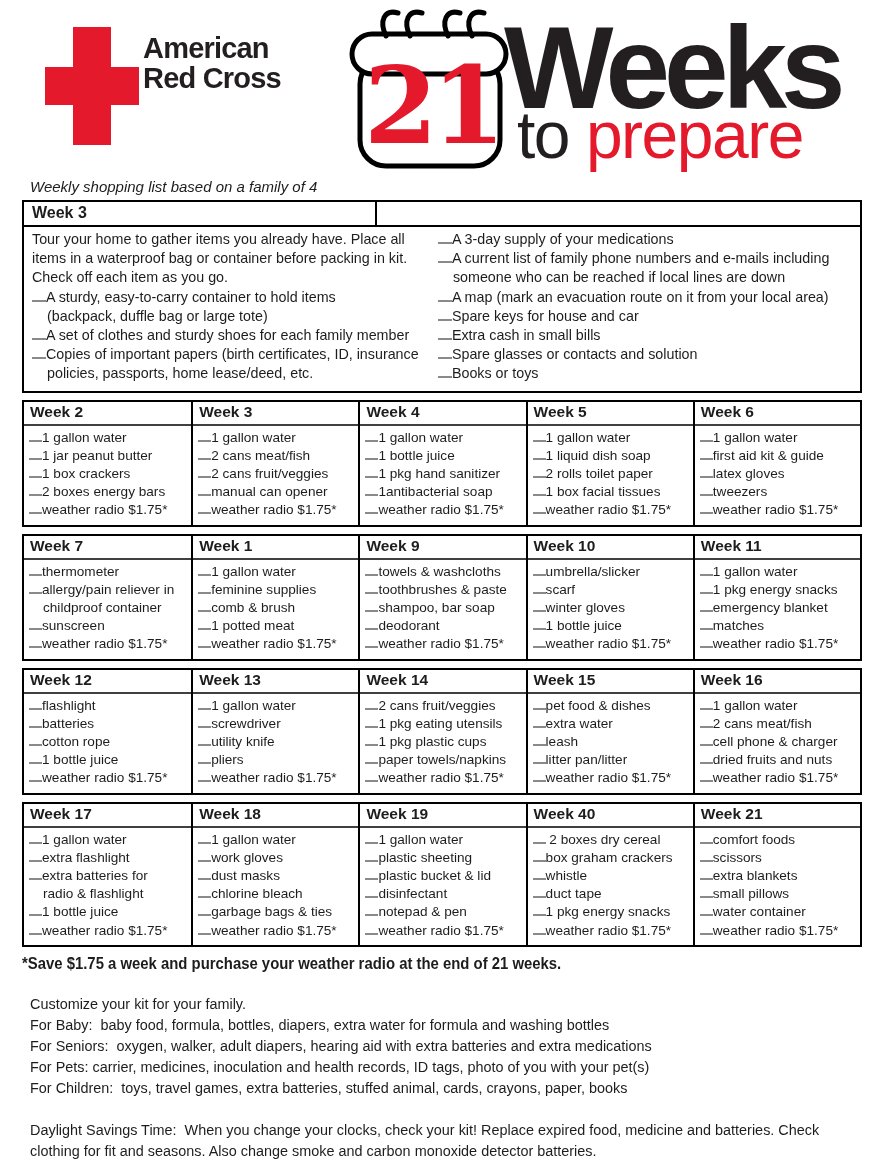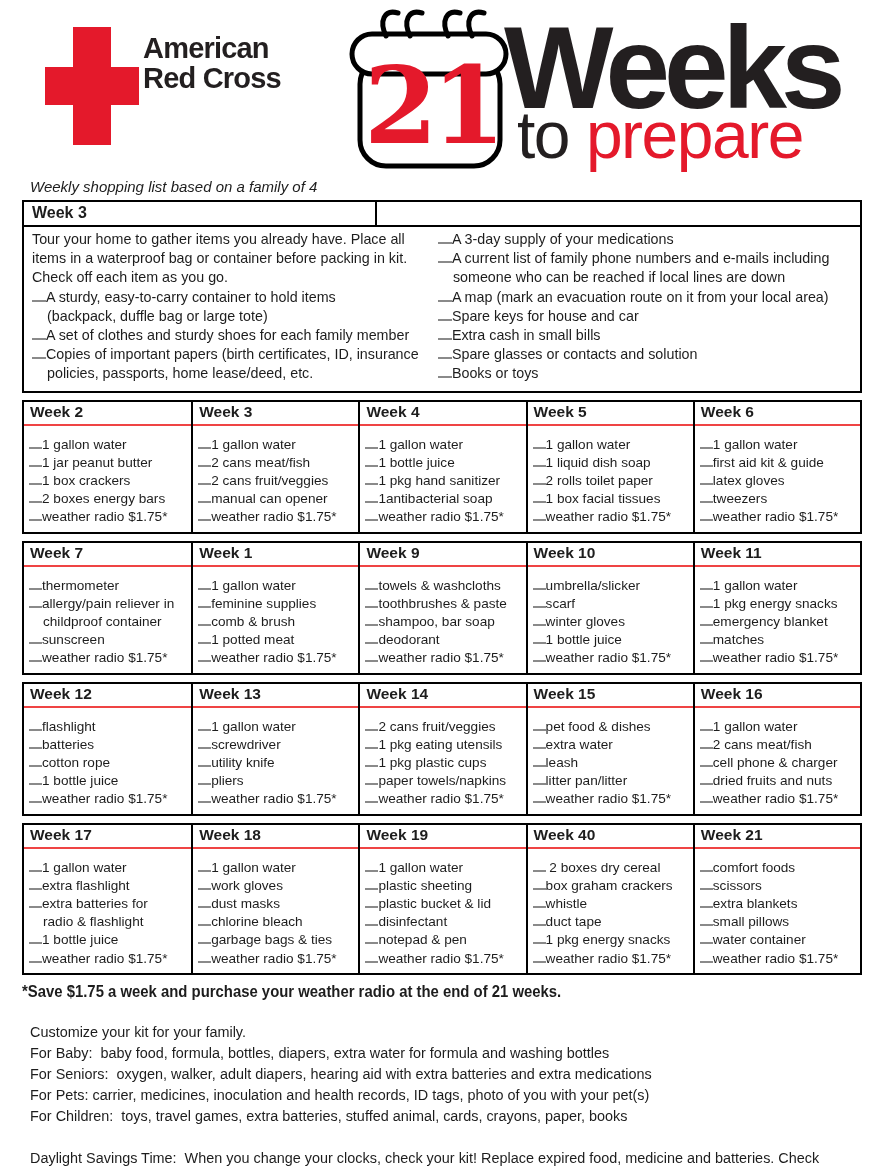--- a/index.html
+++ b/index.html
@@ -33,22 +33,22 @@
   .w1-body { display:flex; padding:3px 8px 7px 8px; }
   .w1col { width:49.5%; }
   .w1col.right { width:50.5%; }
   .intro { font-size:14.3px; line-height:19.2px; }
   .w1-body .item { font-size:14.3px; line-height:19.2px; padding-left:15px; text-indent:-15px; }
   .w1-body .blank { width:14px; }
 
   .rowblock { display:grid; grid-template-columns:repeat(5,1fr); border:2px solid #000; margin-top:7px; }
   .cell { border-left:2px solid #000; min-width:0; }
   .cell:first-child { border-left:none; }
-  .cell-h { font-weight:bold; font-size:15.5px; padding:1px 6px 3px; border-bottom:2px solid #ef4444; }
-  .cell-items { padding:10px 2px 5px 5px; }
+  .cell-h { font-weight:bold; font-size:15.5px; padding:1px 6px 3px; border-bottom:2px solid #404040; }
+  .cell-items { padding:3px 2px 5px 5px; }
   .item { font-size:13.6px; line-height:18.2px; padding-left:14px; text-indent:-14px; color:#1d1d1d; }
   .blank { display:inline-block; width:13px; height:2px; background:#8a8a8a; }
 
   
   .condensed { transform:scaleX(0.93); transform-origin:0 0; width:107.5%; white-space:pre-wrap; }
   .footnote { margin-top:8px; font-weight:bold; font-size:16px; }
   .customize { margin-top:20px; margin-left:8px; font-size:15.5px; line-height:21px; }
   .daylight { margin-top:21px; margin-left:8px; font-size:15.5px; line-height:21.5px; }
 </style>
 </head>

